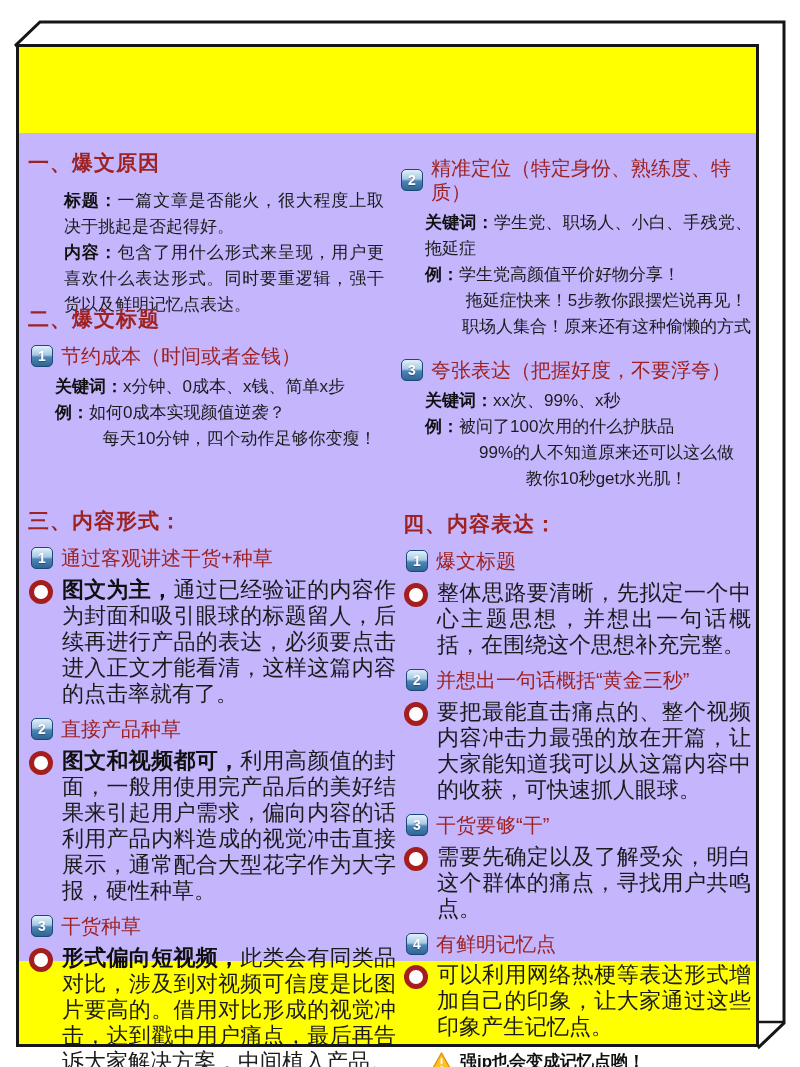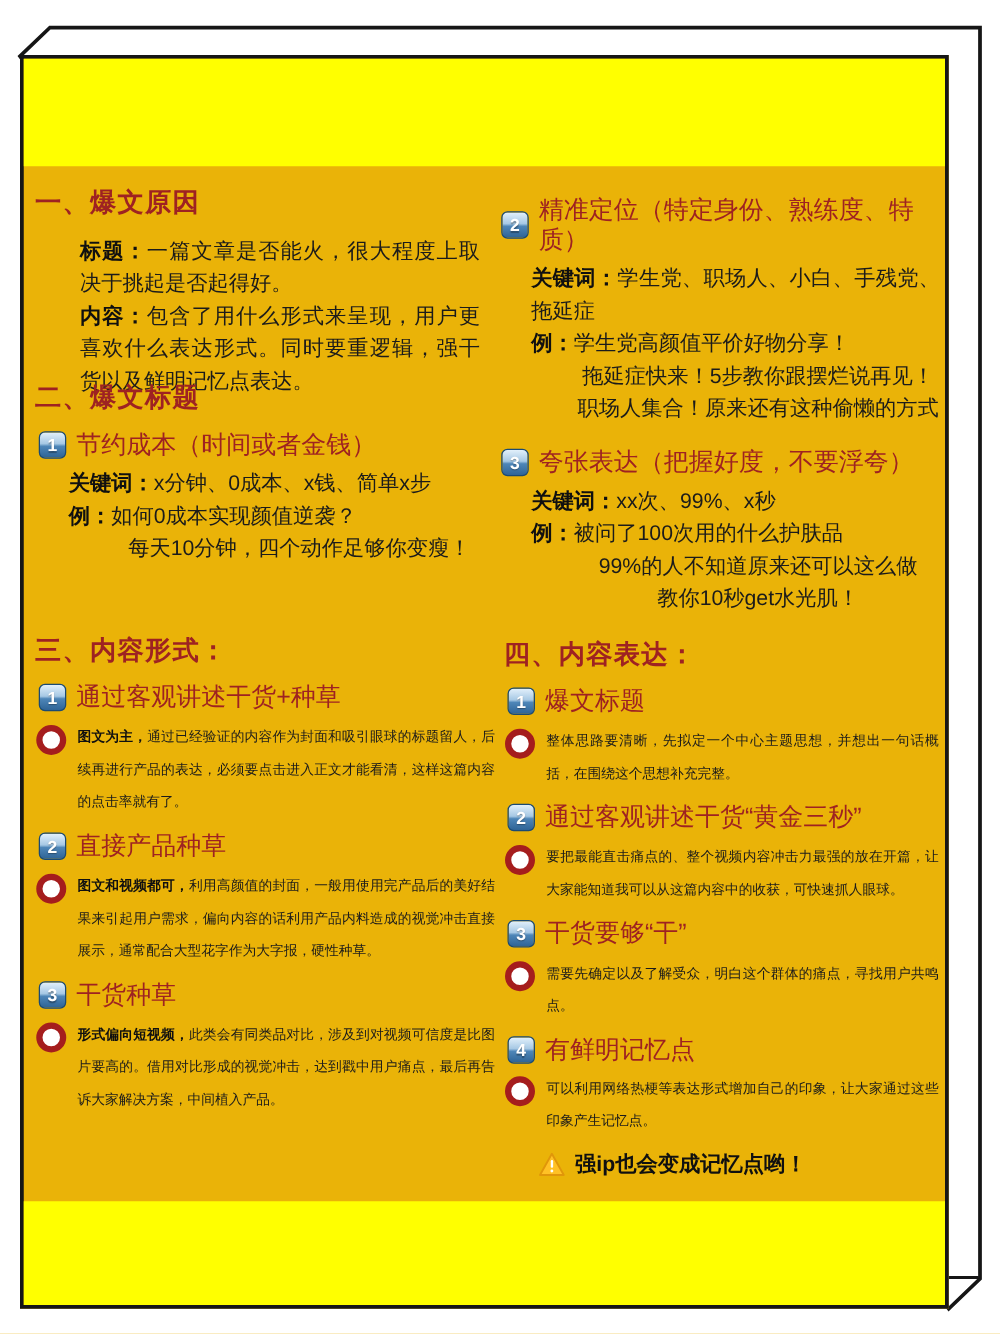--- a/index.html
+++ b/index.html
@@ -4,21 +4,21 @@
 <style>
   html,body{margin:0;padding:0;}
   body{
     width:800px;height:1067px;position:relative;background:#ffffff;overflow:hidden;
     font-family:"Liberation Sans","DejaVu Sans",sans-serif;
     -webkit-font-smoothing:antialiased;
   }
   .frame-svg{position:absolute;left:0;top:0;z-index:0;}
   .page{
     position:absolute;left:16px;top:44px;width:737px;height:997px;
-    background:#eab308;border:3px solid #161616;z-index:1;
+    background:#c4b5fd;border:3px solid #161616;z-index:1;
   }
   .band{position:absolute;left:0;right:0;background:#FFFF00;}
   .band-top{top:0;height:86px;}
   .band-bottom{bottom:0;height:83px;}
 
   .block{position:absolute;}
   .b-sec1{left:9px;top:102px;width:356px;}
   .b-item2{left:379px;top:99px;width:354px;}
   .b-sec2{left:9px;top:258px;width:360px;}
   .b-item3{left:379px;top:301px;width:354px;}
@@ -42,21 +42,21 @@
     color:#ffffff;font-weight:bold;font-size:14px;line-height:20px;text-align:center;
     text-shadow:0 1px 1px rgba(0,0,0,.35);
   }
   .ititle{color:#9E2222;font-size:20px;line-height:24px;}
 
   .bullet{display:flex;gap:9px;margin:7px 0 10px 1px;}
   .ring{
     flex:0 0 auto;width:14px;height:14px;border:5px solid #A51D1D;
     border-radius:50%;margin-top:3px;background:#fff;
   }
-  .btext{font-size:11px;line-height:26px;color:#1b1b1b;text-align:justify;}
+  .btext{font-size:22px;line-height:26px;color:#1b1b1b;text-align:justify;}
   .btext .bld{font-weight:bold;color:#101010;}
 
   .warn{display:flex;align-items:center;gap:8px;margin:10px 0 0 28px;}
   .warn-text{font-size:17px;font-weight:bold;color:#101010;}
   .mt6{margin-top:6px;}
 </style>
 </head>
 <body>
 
 <svg class="frame-svg" width="800" height="1067" viewBox="0 0 800 1067">
@@ -145,21 +145,21 @@
       <span class="badge">1</span>
       <span class="ititle">爆文标题</span>
     </div>
     <div class="bullet">
       <span class="ring"></span>
       <span class="btext">整体思路要清晰，先拟定一个中心主题思想，并想出一句话概括，在围绕这个思想补充完整。</span>
     </div>
 
     <div class="trow">
       <span class="badge">2</span>
-      <span class="ititle">通过客观讲述干货“黄金三秒”</span>
+      <span class="ititle">并想出一句话概括“黄金三秒”</span>
     </div>
     <div class="bullet">
       <span class="ring"></span>
       <span class="btext">要把最能直击痛点的、整个视频内容冲击力最强的放在开篇，让大家能知道我可以从这篇内容中的收获，可快速抓人眼球。</span>
     </div>
 
     <div class="trow">
       <span class="badge">3</span>
       <span class="ititle">干货要够“干”</span>
     </div>

